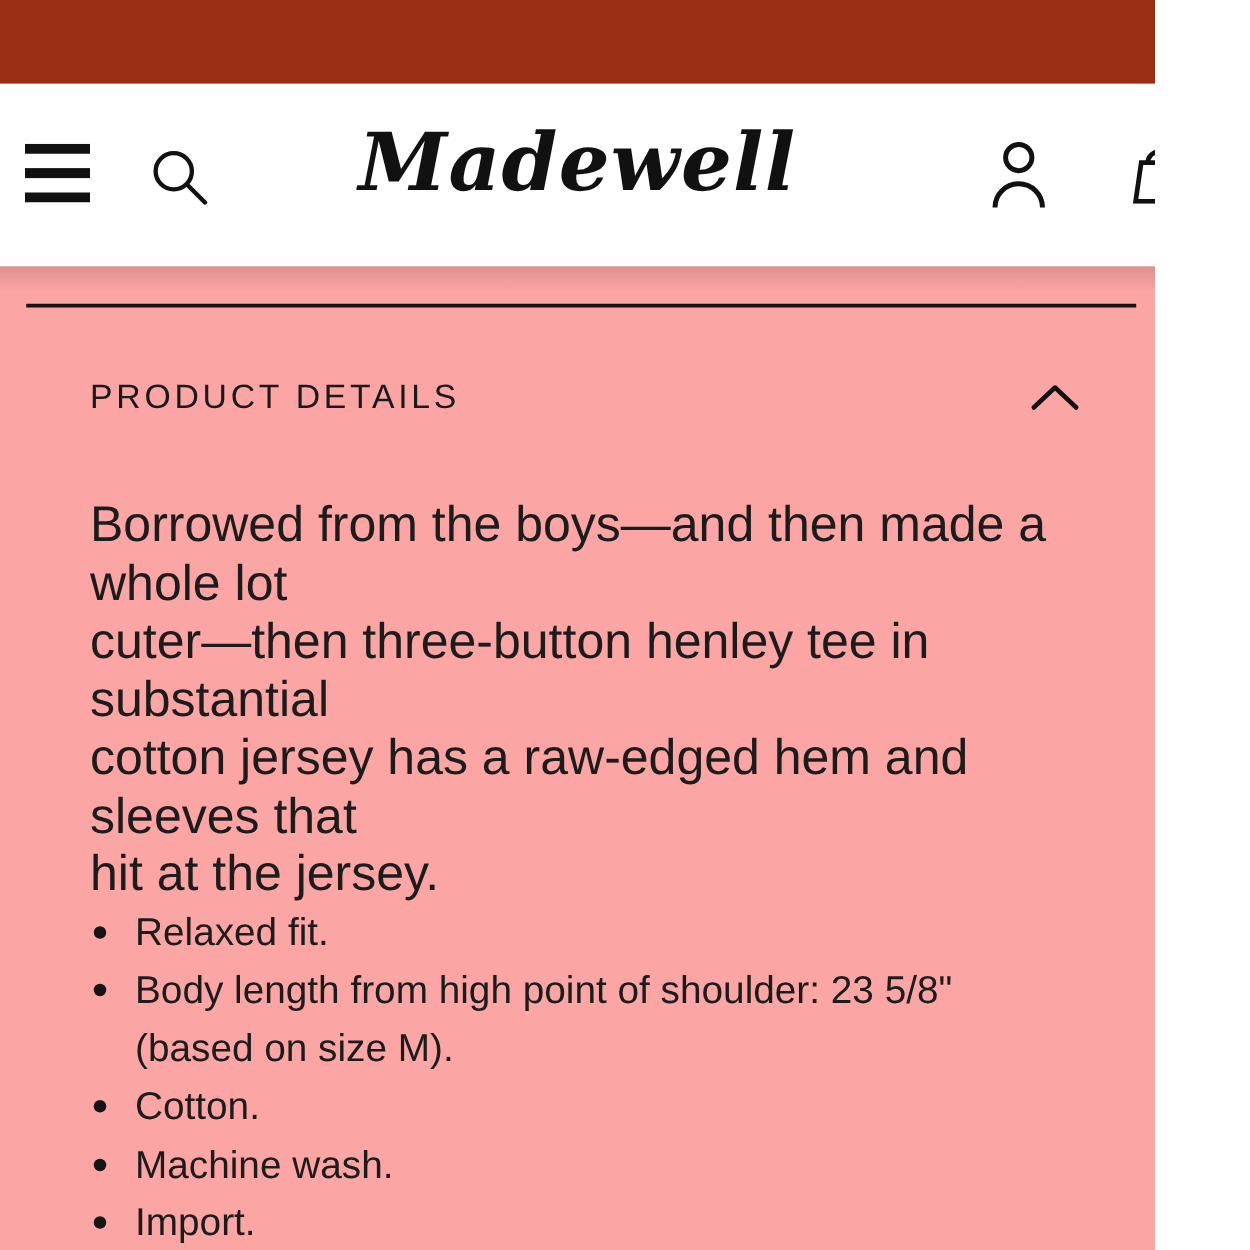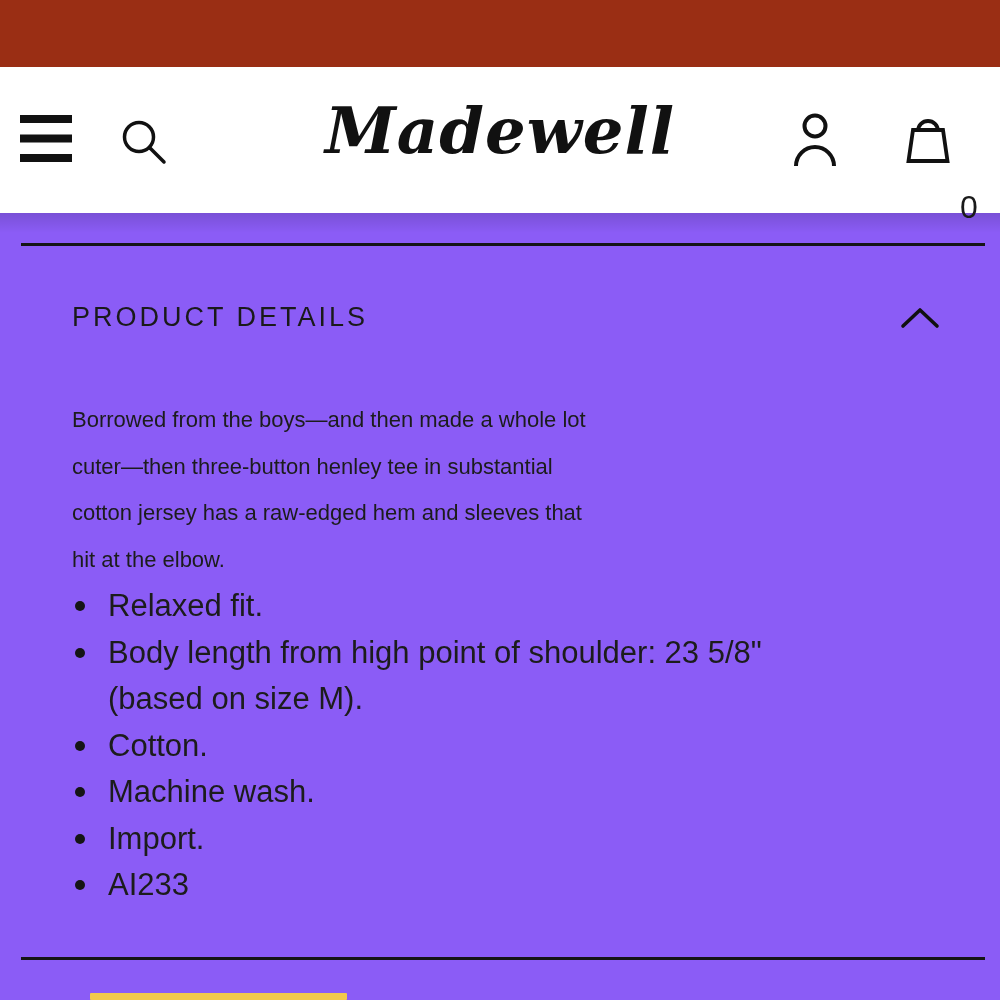--- a/index.html
+++ b/index.html
@@ -1,19 +1,19 @@
 <!DOCTYPE html>
 <html><head>
 <meta charset="utf-8">
 <style>
   * { margin: 0; padding: 0; box-sizing: border-box; }
   html, body { width: 1000px; height: 1000px; overflow: hidden; background: #ffffff; }
   body { font-family: "Liberation Sans", sans-serif; color: #1a1a1a; }
 
-  .page { width: 1000px; height: 1000px; position: relative; overflow: hidden; background:#8b5cf6; }
+  .page { width: 924px; height: 1000px; position: relative; overflow: hidden; background:#fca5a5; }
 
   
   .promo-banner { width: 100%; height: 67px; background: #9a2e14; }
 
   
   .header { position: relative; width: 100%; height: 146px; background: #fff; }
   .header .icon-btn { position: absolute; background: none; border: none; cursor: pointer; padding: 0; }
   .hamburger { left: 20px; top: 48px; }
   .search { left: 119px; top: 50px; }
   .logo { position: absolute; left: 50%; top: 32px; transform: translateX(-50%);
@@ -30,21 +30,21 @@
   .rule { border: none; border-top: 3px solid #151515; margin: 0 15px 0 21px; }
   .rule-top { margin-top: 10px; }
   .rule-bottom { margin-top: 48px; }
 
   
   .section-header { display: flex; justify-content: space-between; align-items: center;
     margin: 55px 60px 0 72px; }
   .section-title { font-size: 27px; font-weight: 400; letter-spacing: 3px; line-height: 33px; }
   .collapse-btn { background: none; border: none; cursor: pointer; padding: 0; line-height: 0; }
 
-  .description { margin: 63px 70px 0 72px; font-size: 22px; line-height: 46.5px; color: #1c1c1c; }
+  .description { margin: 63px 70px 0 72px; font-size: 40px; line-height: 46.5px; color: #1c1c1c; }
 
   .details-list { list-style: none; margin: 0 0 0 72px; width: 780px;
     font-size: 31px; line-height: 46.5px; color: #1c1c1c; }
   .details-list li { position: relative; padding-left: 36px; }
   .details-list li::before { content: ""; position: absolute; left: 3px; top: 18px;
     width: 10px; height: 10px; border-radius: 50%; background: #151515; }
 
   .accent-underline { margin: 33px 0 0 90px; width: 257px; height: 7px;
     background: #f2c94c; border-radius: 1px; }
 
@@ -112,21 +112,21 @@
           <polyline points="3,20 20,4 37,20"></polyline>
         </svg>
       </span>
     </button>
   </div>
 
   <div class="description">
     <div>Borrowed from the boys—and then made a whole lot</div>
     <div>cuter—then three-button henley tee in substantial</div>
     <div>cotton jersey has a raw-edged hem and sleeves that</div>
-    <div>hit at the elbow.</div>
+    <div>hit at the jersey.</div>
   </div>
 
   <ul class="details-list">
     <li>Relaxed fit.</li>
     <li>Body length from high point of shoulder: 23 5/8" (based on size M).</li>
     <li>Cotton.</li>
     <li>Machine wash.</li>
     <li>Import.</li>
     <li>AI233</li>
   </ul>

